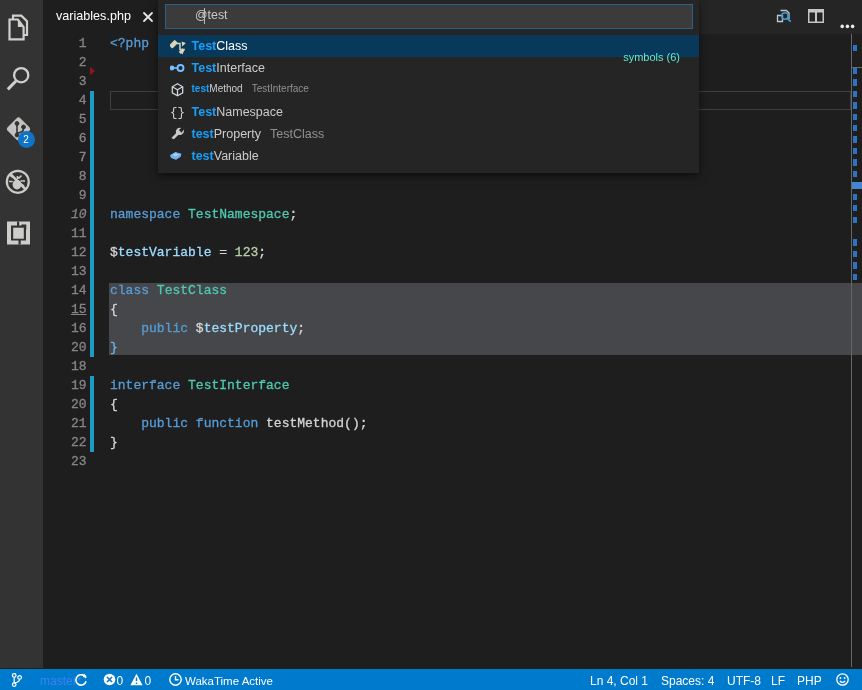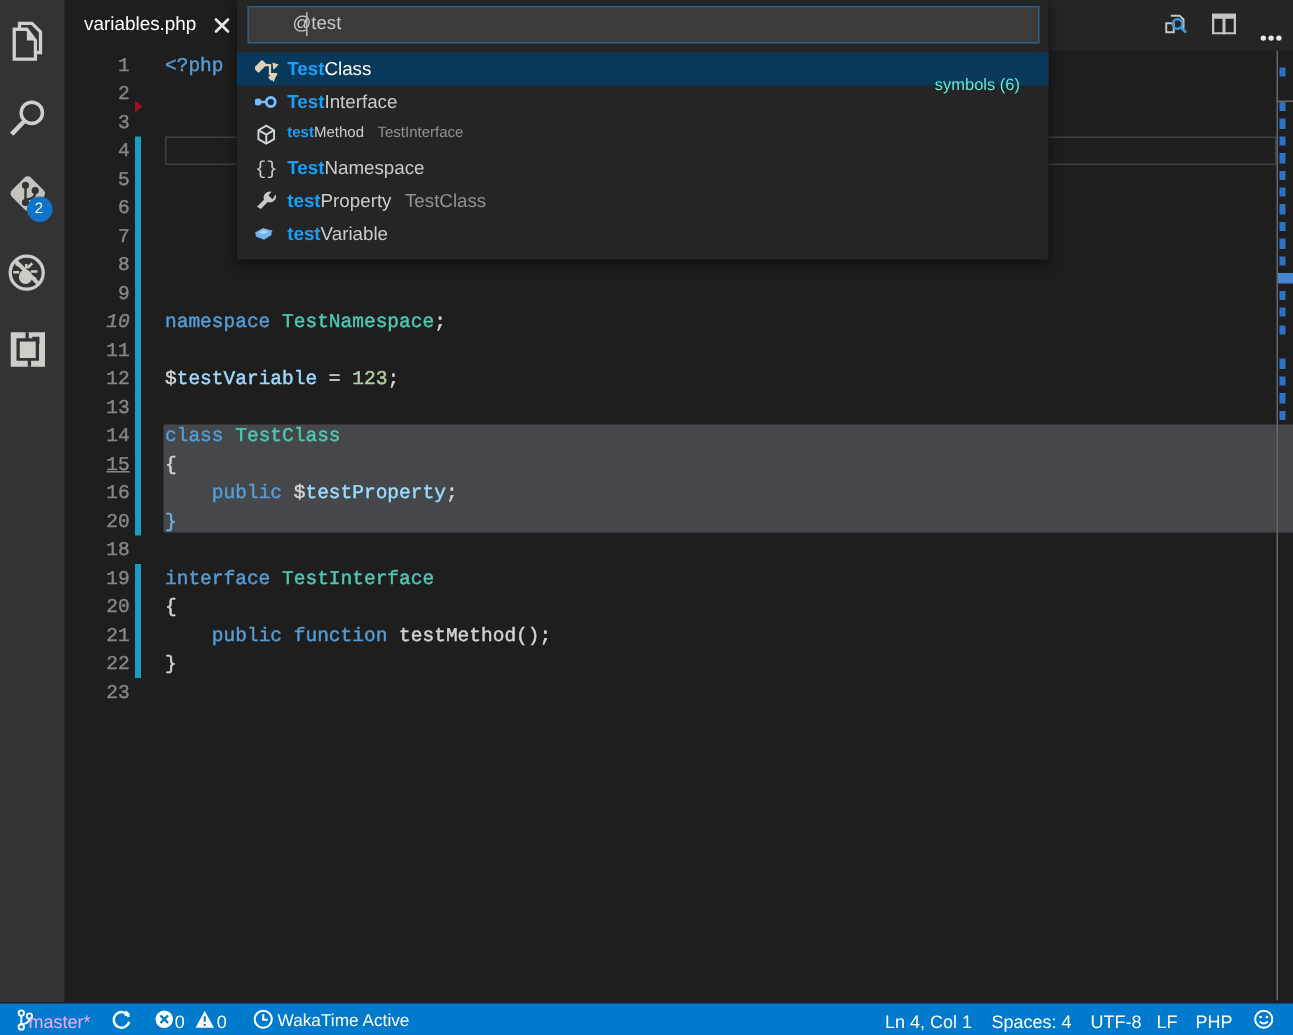--- a/index.html
+++ b/index.html
@@ -224,21 +224,21 @@
 </svg>
 
 <div class="abs" style="left:0; top:668.5px; width:862px; height:21.5px; background:#007acc;"></div>
 <div id="status">
     <svg class="abs" style="left:10.5px; top:671.5px;" width="11" height="16" viewBox="0 0 11 16">
       <circle cx="3.2" cy="3.4" r="1.8" fill="none" stroke="#fff" stroke-width="1.25"></circle>
       <circle cx="3.2" cy="12.6" r="1.8" fill="none" stroke="#fff" stroke-width="1.25"></circle>
       <circle cx="8.6" cy="5.4" r="1.8" fill="none" stroke="#fff" stroke-width="1.25"></circle>
       <path d="M3.2 5.2 v5.6 M8.6 7.2 c0 3 -3 3.2 -5.4 3.8" fill="none" stroke="#fff" stroke-width="1.25"></path>
     </svg>
-    <div class="abs" style="left:19px; top:674px; color:#f0abfc; font-size:12px;">master*</div>
+    <div class="abs" style="left:40px; top:674px; color:#3b82f6; font-size:12px;">master*</div>
     <svg class="abs" style="left:74px; top:672.5px;" width="14" height="14" viewBox="0 0 14 14">
       <path d="M12.1 8.2 A5.2 5.2 0 1 1 11.9 5.0" fill="none" stroke="#fff" stroke-width="1.6"></path>
       <path d="M9.9 0.5 L12.9 3.4 L8.9 4.3 Z" fill="#fff"></path>
     </svg>
     <svg class="abs" style="left:103px; top:672.5px;" width="13" height="13" viewBox="0 0 13 13">
       <circle cx="6.5" cy="6.5" r="5.8" fill="#fff"></circle>
       <path d="M4 4 L9 9 M9 4 L4 9" stroke="#007acc" stroke-width="1.6"></path>
     </svg>
     <div class="abs" style="left:116.5px; top:674px; color:#fff; font-size:12px;">0</div>
     <svg class="abs" style="left:129.5px; top:672.5px;" width="13" height="13" viewBox="0 0 13 13">

